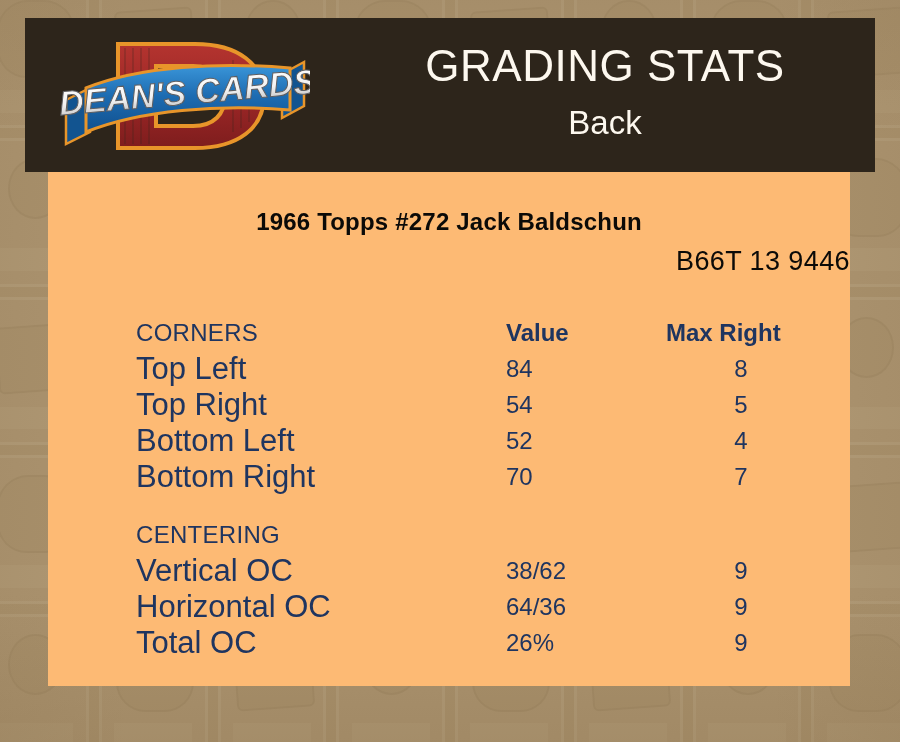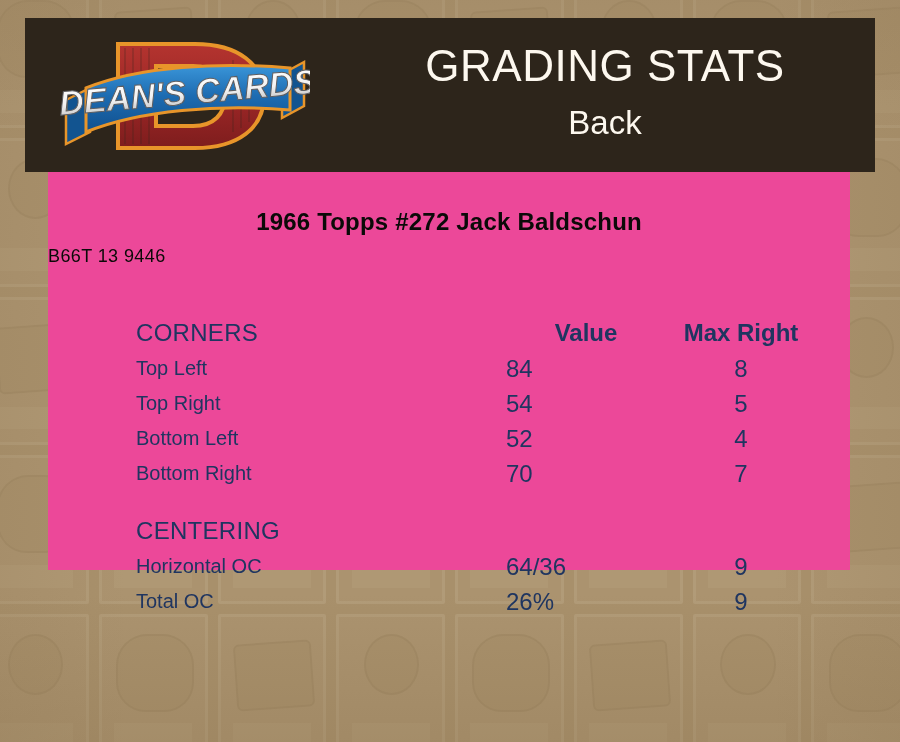--- a/index.html
+++ b/index.html
@@ -143,43 +143,43 @@
     line-height: 1.35;
     margin-top: 4px;
   }
 
   
   .panel {
     position: absolute;
     left: 48px;
     top: 172px;
     width: 802px;
-    height: 398px;
-    background: #ec4899;
+    height: 514px;
+    background: #fdba74;
   }
 
   .card-title {
     position: absolute;
     left: 0;
     top: 36px;
     width: 100%;
     text-align: center;
     color: #0b0a08;
     font-size: 24px;
     font-weight: bold;
     letter-spacing: 0.2px;
   }
   .card-serial {
     position: absolute;
     left: 0;
     top: 74px;
     width: 100%;
-    text-align: left;
+    text-align: right;
     color: #0b0a08;
-    font-size: 18px;
+    font-size: 27px;
     font-weight: normal;
     letter-spacing: 0.4px;
   }
 
   
   .stats {
     position: absolute;
     left: 88px;
     top: 135px;
     width: 680px;
@@ -216,24 +216,24 @@
 
   .sec-name {
     font-size: 24px;
     font-weight: normal;
     letter-spacing: 0.3px;
     padding-left: 2px;
   }
   .hdr-cell {
     font-size: 24px;
     font-weight: bold;
-    text-align: center;
+    text-align: left;
   }
   .row-label {
-    font-size: 20px;
+    font-size: 31px;
     font-weight: normal;
     padding-left: 52px;
   }
   .row-value {
     font-size: 24px;
     font-weight: normal;
   }
   .row-grade {
     font-size: 24px;
     font-weight: normal;
@@ -390,20 +390,25 @@
           <td></td>
         </tr>
 
         <tr class="sec-row">
           <td class="sec-name">CENTERING</td>
           <td></td>
           <td></td>
         </tr>
 
         <tr class="data-row">
+          <td class="row-label">Vertical OC</td>
+          <td class="row-value">38/62</td>
+          <td class="row-grade">9</td>
+        </tr>
+        <tr class="data-row">
           <td class="row-label">Horizontal OC</td>
           <td class="row-value">64/36</td>
           <td class="row-grade">9</td>
         </tr>
         <tr class="data-row">
           <td class="row-label">Total OC</td>
           <td class="row-value">26%</td>
           <td class="row-grade">9</td>
         </tr>
 

